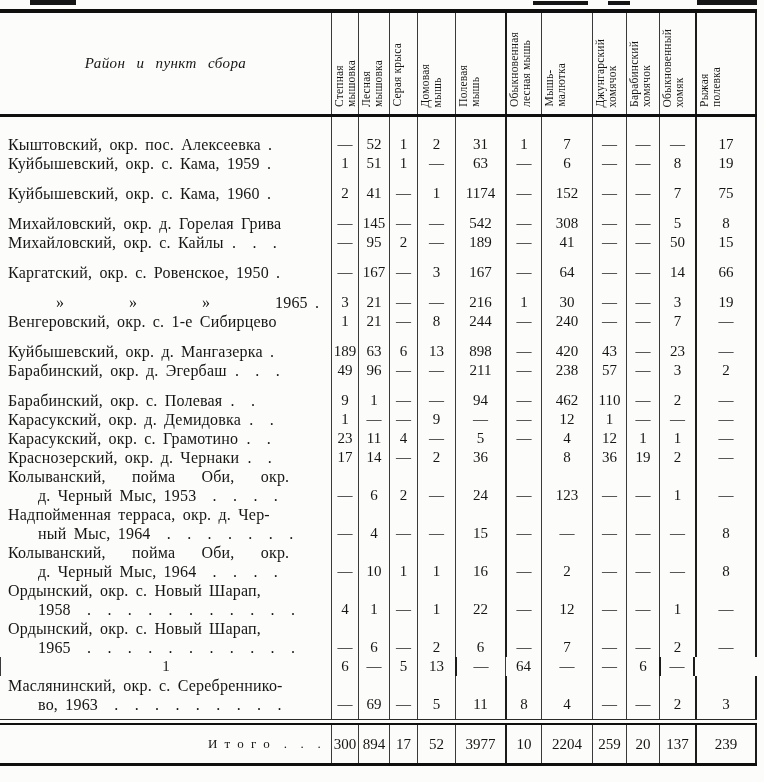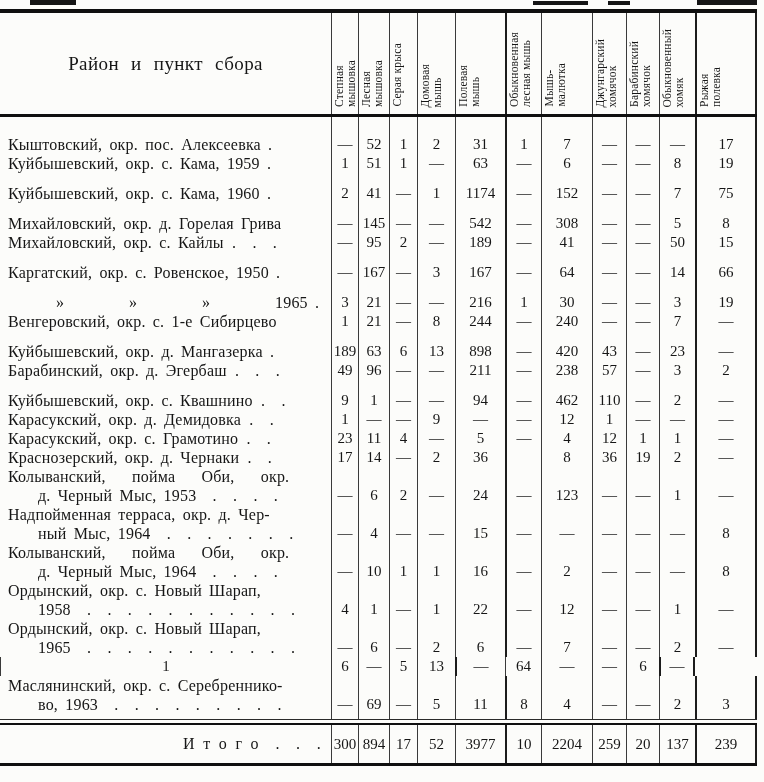--- a/index.html
+++ b/index.html
@@ -23,21 +23,21 @@
   .drule-wrap { width:757px; }
   .drule-a { height:1px; background:#2a2a2a; }
   .drule-b { height:2px; background:var(--rule); margin-top:3px; }
 
   .grid-row { display:grid; grid-template-columns:var(--cols); width:757px; }
 
   
   .header-row { height:101px; }
   .hlabel {
     display:flex; align-items:center; justify-content:center;
-    font-size:19px; word-spacing:7px; letter-spacing:.4px;
+    font-size:15px; word-spacing:7px; letter-spacing:.4px;font-style:italic;
   }
   .hcell {
     border-left:1px solid var(--thin);
     display:flex; align-items:flex-end; justify-content:flex-start;
     padding:0 0 7px 1px; overflow:hidden;
   }
   .hcell.hv { border-left-width:2px; border-left-color:#1c1c1c; }
   .hcell.last { border-right:2px solid #1c1c1c; }
   .vtext {
     writing-mode:vertical-rl; transform:rotate(180deg);
@@ -60,21 +60,21 @@
   .num.hv { border-left-width:2px; border-left-color:#1c1c1c; }
   .num.last { border-right:2px solid #1c1c1c; }
   .row.gap > div { padding-top:11px; }
   .row:first-child > div { padding-top:18px; }
   .row:last-child > div { padding-bottom:5px; }
 
   
   .totals-row { height:38px; }
   .totals-row .lab {
     display:flex; align-items:center; justify-content:flex-end;
-    font-size:16px; padding-right:10px; letter-spacing:.3px; white-space:nowrap;
+    font-size:13px; padding-right:10px; letter-spacing:.3px; white-space:nowrap;
   }
   .totals-row .num { align-items:center; }
 </style>
 </head>
 <body>
 
 <div class="page">
   <div class="artifact a1"></div>
   <div class="artifact a2"></div>
   <div class="artifact a3"></div>
@@ -290,21 +290,21 @@
           <div class="num">211</div>
           <div class="num hv">—</div>
           <div class="num">238</div>
           <div class="num">57</div>
           <div class="num">—</div>
           <div class="num">3</div>
           <div class="num hv last">2</div>
         </div>
         <div class="grid-row row gap">
           <div class="lab">
-            <div>Куйбышевский, окр. с. Квашнино . .</div>
+            <div>Барабинский, окр. с. Полевая . .</div>
           </div>
           <div class="num">9</div>
           <div class="num">1</div>
           <div class="num">—</div>
           <div class="num">—</div>
           <div class="num">94</div>
           <div class="num hv">—</div>
           <div class="num">462</div>
           <div class="num">110</div>
           <div class="num">—</div>

